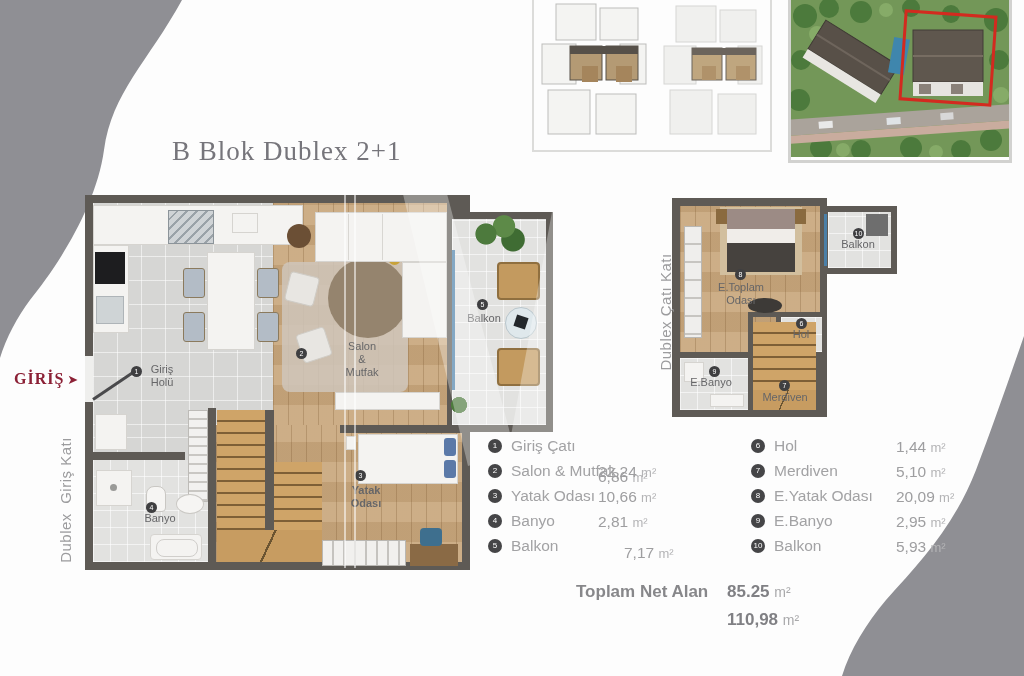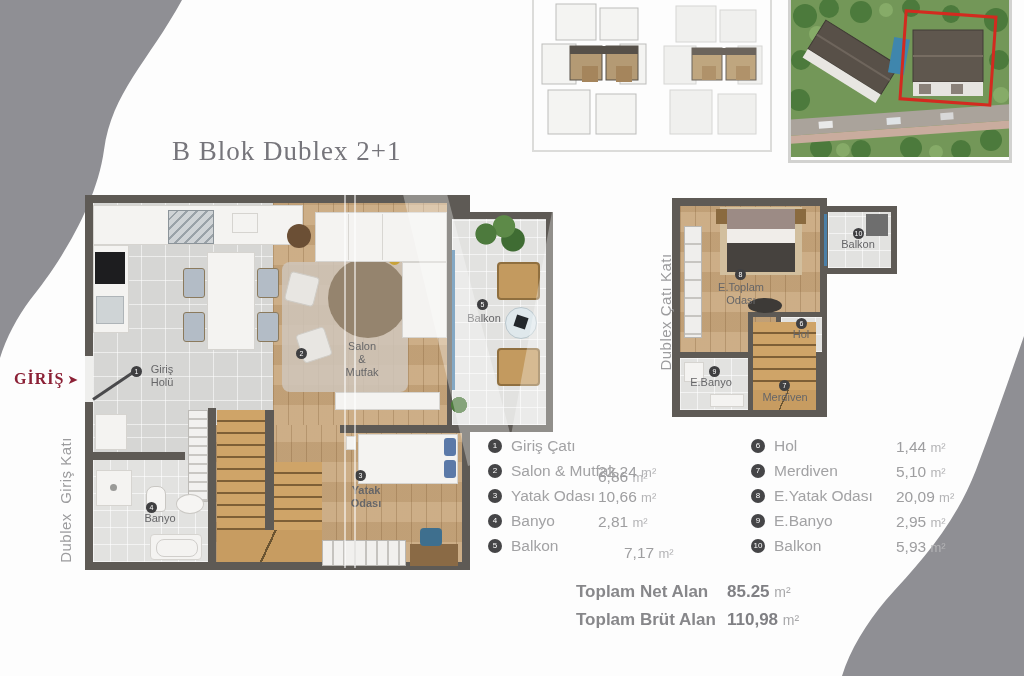--- a/index.html
+++ b/index.html
@@ -372,17 +372,16 @@
 
   <div class="abs lg-row" style="left:751px;top:535px;">
     <span class="lg-circle">10</span>
     <span class="lg-label">Balkon</span>
     </div>
   <div class="abs lg-val" style="left:896px;top:538px;"><span>5,93</span> <span class="u">m²</span></div>
 
   <div class="abs tot-label" style="left:576px;top:582px;z-index:3;">Toplam Net Alan</div>
   <div class="abs tot-val" style="left:727px;top:582px;z-index:3;">
     <span>85.25</span> <span class="u">m²</span></div>
-  <div class="abs tot-label" style="left:576px;top:610px;z-index:3;">Toplam Brüt Alan</div>
   <div class="abs tot-val" style="left:727px;top:610px;z-index:3;">
     <span>110,98</span> <span class="u">m²</span></div>
 
 </div>
 
 </body></html>

